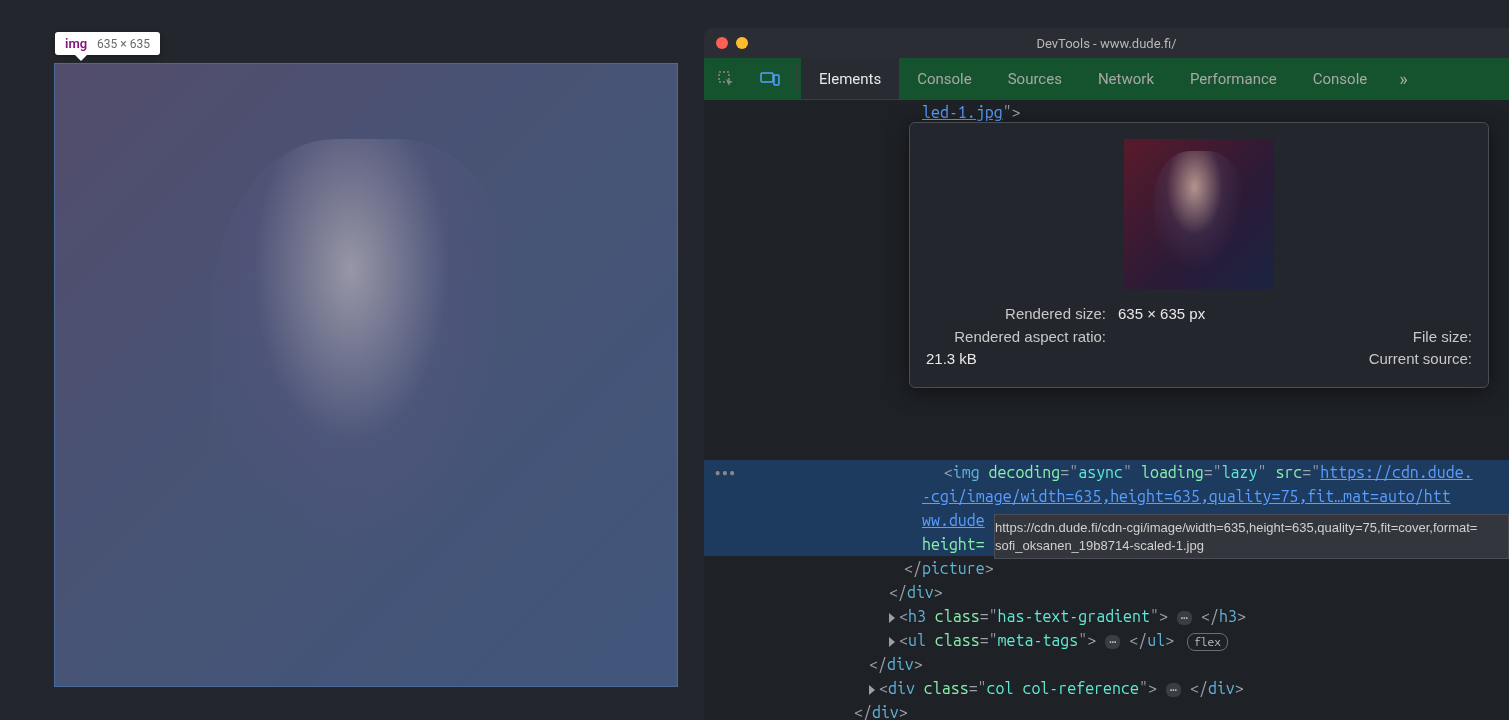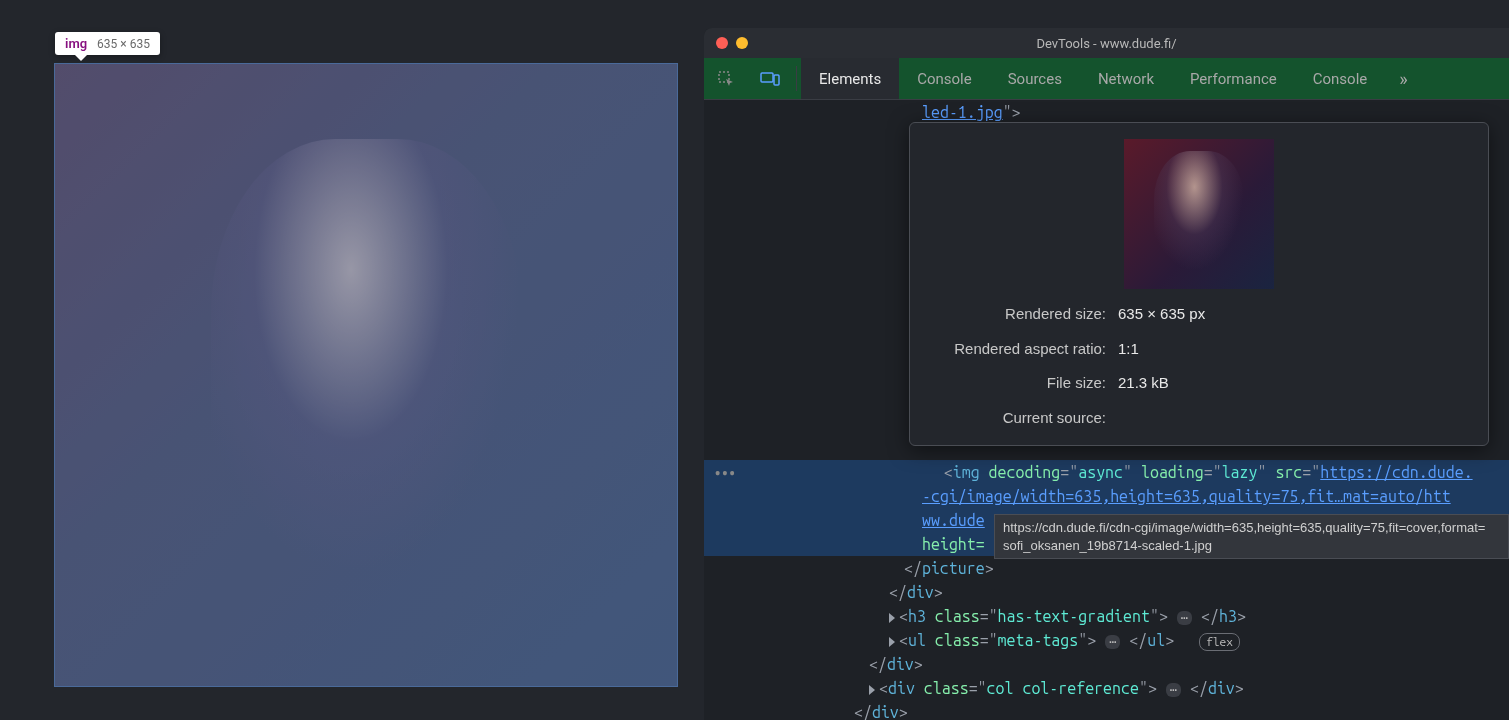--- a/index.html
+++ b/index.html
@@ -168,21 +168,21 @@
     }
     .flex-pill {
       display: inline-block;
       border: 1px solid #6a6d74;
       color: #bbb;
       border-radius: 8px;
       padding: 0 6px;
       font-size: 12px;
       line-height: 16px;
       vertical-align: middle;
-      margin-left: 16px;
+      margin-left: 4px;
     }
     .tri {
       display: inline-block;
       width: 0; height: 0;
       border-top: 5px solid transparent;
       border-bottom: 5px solid transparent;
       border-left: 6px solid #9aa0aa;
       margin-right: 4px;
       vertical-align: middle;
     }
@@ -205,32 +205,32 @@
       font-family: -apple-system, sans-serif;
       font-size: 15px;
     }
     .hover-thumb {
       width: 150px;
       height: 150px;
       margin: 0 auto 14px;
       background: linear-gradient(135deg, #5a1a2a 0%, #2a1a38 60%, #1a2440 100%);
       position: relative;
     }
-    .hover-rows { display: grid; grid-template-columns: 180px 1fr; gap: 12px 12px; }
+    .hover-rows { display: grid; grid-template-columns: 180px 1fr; gap: 0 12px; }
     .hover-label { text-align: right; color: #c8c8c8; }
     .hover-value { color: #e8e8e8; }
     .hover-value.link { color: #5a9eff; cursor: pointer; word-break: break-all; }
     .url-tooltip {
       position: absolute;
       left: 290px;
       top: 414px;
       right: 0;
       background: #33363c;
       border: 1px solid #4a4d54;
-      padding: 4px 8px;
+      padding: 4px 0;
       font-size: 13px;
       color: #d0d0d0;
       z-index: 10;
       font-family: -apple-system, sans-serif;
       line-height: 1.35;
     }
     .indent-1 { padding-left: 165px; }
     .indent-2 { padding-left: 185px; }
     .indent-3 { padding-left: 200px; }
     .indent-4 { padding-left: 218px; }
@@ -295,21 +295,20 @@
     </div>
 
     <div class="hover-card">
       <div class="hover-thumb">
         <div class="portrait-shape" style="left:20%;top:8%;width:60%;height:80%;"></div>
       </div>
       <div class="hover-rows">
         <div class="hover-label">Rendered size:</div>
         <div class="hover-value">635 × 635 px</div>
         <div class="hover-label">Rendered aspect ratio:</div>
-        <div class="hover-value">1:1</div>
         <div class="hover-label">File size:</div>
         <div class="hover-value">21.3 kB</div>
         <div class="hover-label">Current source:</div>
       </div>
     </div>
 
     <div style="height:336px;"></div>
 
     <div class="code-line selected" style="padding-left:4px;">
       <span class="dots-gutter">•••</span>

